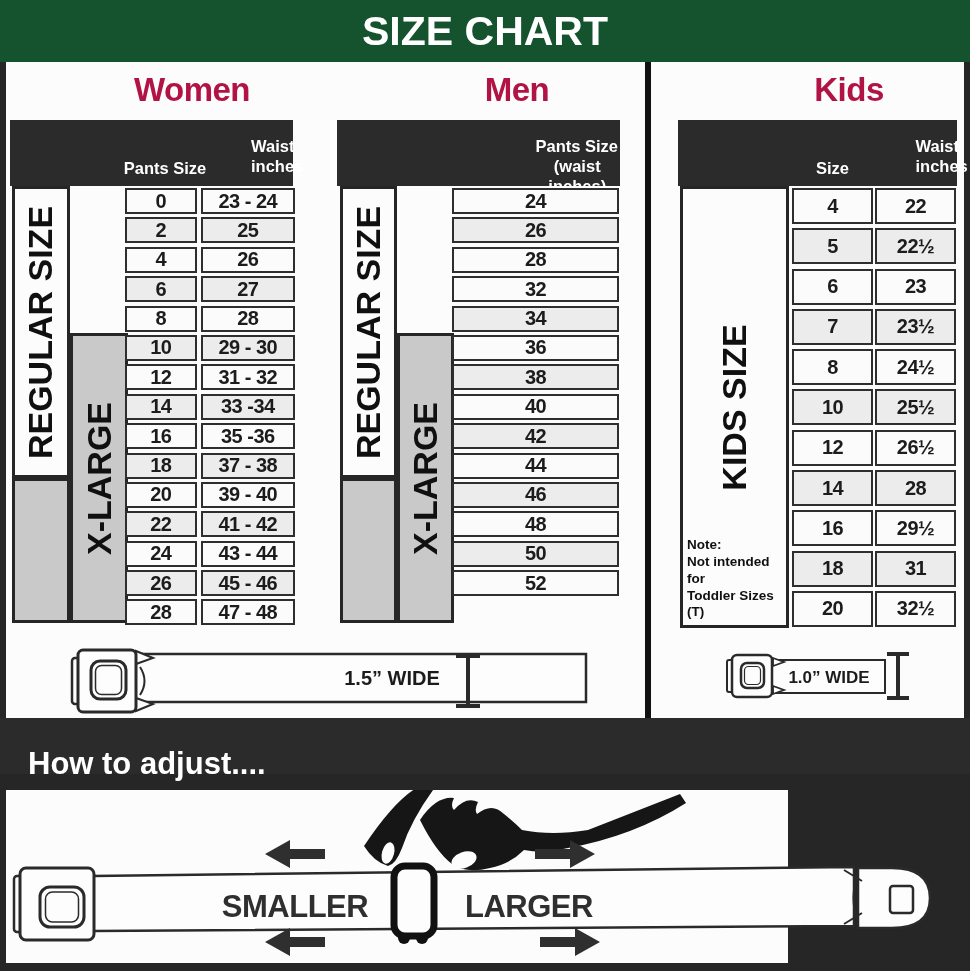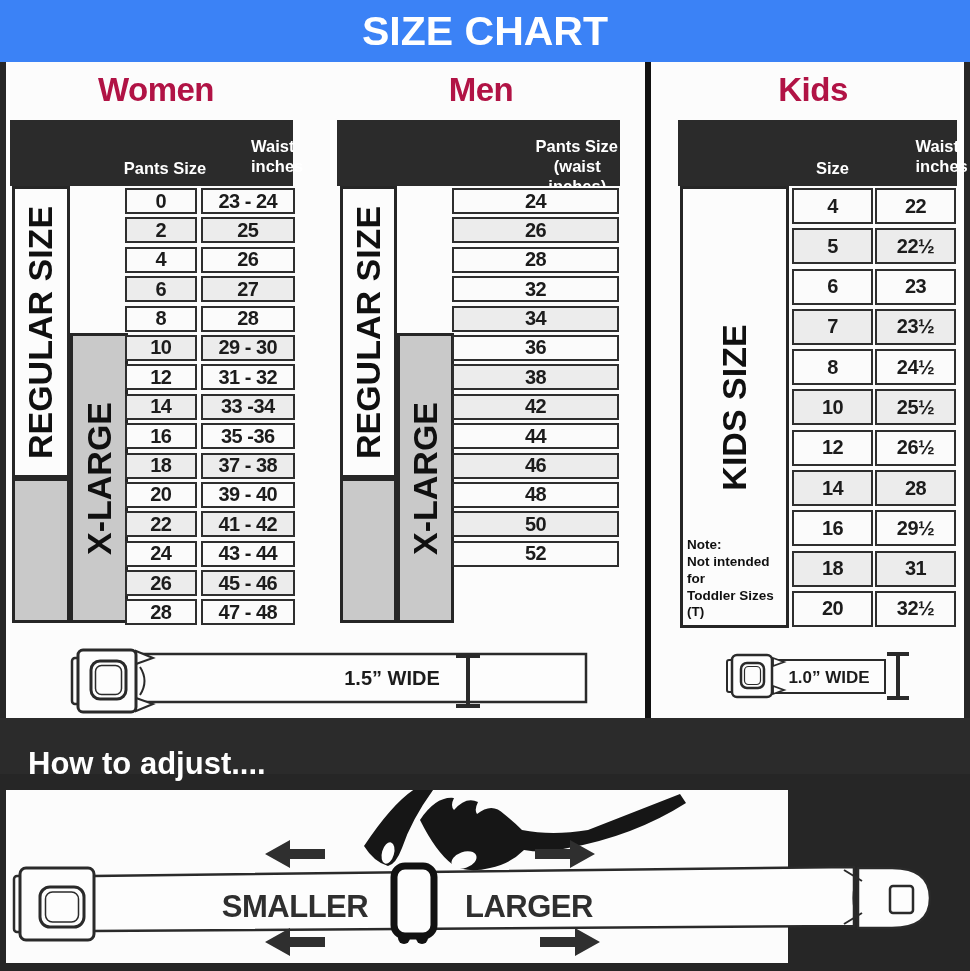--- a/index.html
+++ b/index.html
@@ -5,31 +5,32 @@
   html,body{margin:0;padding:0;background:#444;}
   .canvas{
     position:relative; width:970px; height:971px; overflow:hidden;
     background:#262626;
     font-family:"Liberation Sans", sans-serif;
     -webkit-font-smoothing:antialiased;
   }
   .abs{position:absolute;}
   
   .title-bar{
-    left:0; top:0; width:970px; height:62px; background:#3b82f6;
+    left:0; top:0; width:970px; height:62px; background:#14532d;
     display:flex; align-items:center; justify-content:center;
     color:#fff; font-size:41px; font-weight:700; letter-spacing:0px;
   }
   
   .main{
     left:6px; top:62px; width:958px; height:656px; background:#fcfcfc;
   }
   .col-heading{
     font-size:33px; font-weight:700; color:#b11345; text-align:center;
     letter-spacing:-0.5px;
+    padding-left:36px;
   }
   .thead{ background:#2b2b2b; }
   .thead span{
     position:absolute; color:#fff; font-weight:700; font-size:16.5px;
     text-align:center; line-height:20px;
   }
   .rows{ display:flex; flex-direction:column; gap:3.4px; }
   .row{ display:flex; gap:4px; height:26px; }
   .cell{
     box-sizing:border-box; border:2.5px solid #2e2e2e; background:#fbfbfb;
@@ -217,20 +218,23 @@
         </div>
 
         <div class="row even">
           <div class="cell m-c1">36</div>
         </div>
 
         <div class="row odd">
           <div class="cell m-c1">38</div>
         </div>
 
+        <div class="row even">
+          <div class="cell m-c1">40</div>
+        </div>
 
         <div class="row odd">
           <div class="cell m-c1">42</div>
         </div>
 
         <div class="row even">
           <div class="cell m-c1">44</div>
         </div>
 
         <div class="row odd">

